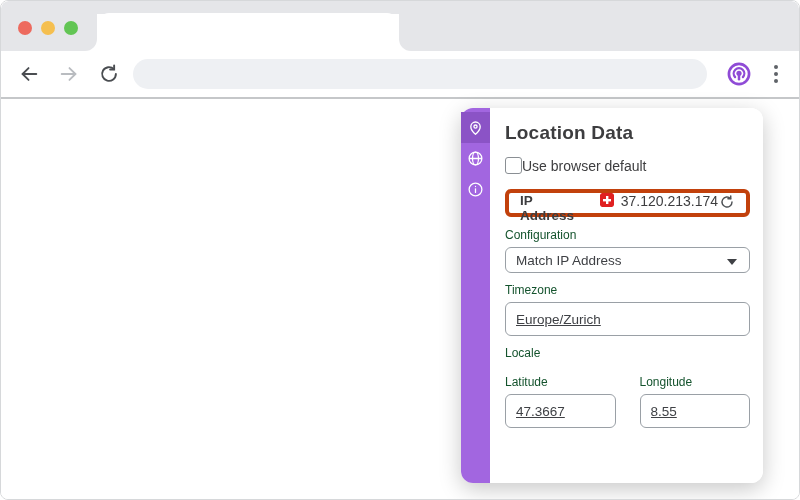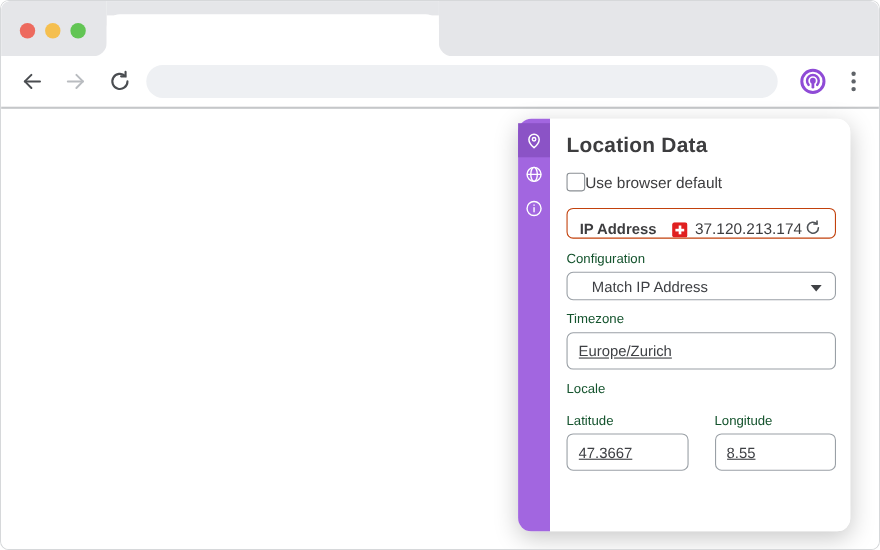--- a/index.html
+++ b/index.html
@@ -23,41 +23,41 @@
   .nav-btn { width:24px; height:24px; display:flex; align-items:center; justify-content:center; margin-right:16px; cursor:pointer; }
   .addressbar { flex:1; height:30px; background:#eef0f3; border:none; outline:none; border-radius:15px; margin:0 18px 0 12px; padding:0 14px; font-size:13px; color:#3c4043; }
   .ext-btn { width:28px; height:28px; display:flex; align-items:center; justify-content:center; margin-right:14px; cursor:pointer; }
   .kebab { width:18px; height:26px; display:flex; flex-direction:column; align-items:center; justify-content:center; gap:3px; cursor:pointer; }
   .kebab i { width:4px; height:4px; border-radius:50%; background:#5f6368; }
 
   
   .content { position:relative; height:400px; background:#fff; }
 
   
-  .popup { position:absolute; left:470px; top:9px; width:302px; height:375px; display:flex; border-radius:12px; box-shadow:0 6px 22px rgba(0,0,0,0.22); background:#fff; }
+  .popup { position:absolute; left:460px; top:9px; width:302px; height:375px; display:flex; border-radius:12px; box-shadow:0 6px 22px rgba(0,0,0,0.22); background:#fff; }
   .popup-side { width:29px; background:#a266e0; border-radius:12px 0 0 12px; display:flex; flex-direction:column; align-items:center; padding-top:4px; flex-shrink:0; }
   .side-item { width:29px; height:31px; display:flex; align-items:center; justify-content:center; cursor:pointer; }
   .side-item.active { background:#8b53c6; }
   .popup-main { flex:1; background:#fff; border-radius:0 12px 12px 0; padding:14px 13px 0 15px; }
 
   .popup-title { font-size:19px; font-weight:700; color:#3d3d3f; letter-spacing:0.2px; margin-bottom:13px; }
 
   .chk-row { display:flex; align-items:center; margin-bottom:15px; cursor:pointer; }
   .chk-box { width:17px; height:17px; border:1.6px solid #8a8f94; border-radius:3px; background:#fff; flex-shrink:0; }
   .chk-label { font-size:14px; color:#3d3d3f; }
 
-  .ip-row { display:flex; align-items:flex-end; height:28px; border:1px solid #c2410c; border-radius:6px; padding:0 11px; margin-bottom:11px; cursor:pointer; }
+  .ip-row { display:flex; align-items:flex-start; height:28px; border:4px solid #c2410c; border-radius:6px; padding:0 11px; margin-bottom:11px; cursor:pointer; }
   .ip-label { font-size:13.5px; font-weight:700; color:#3d3d3f; margin-right:14px; }
   .flag { width:14px; height:14px; border-radius:2px; margin-right:7px; flex-shrink:0; }
   .ip-value { font-size:14px; color:#3d3d3f; }
   .ip-refresh { margin-left:auto; width:18px; height:18px; display:flex; align-items:center; justify-content:center; cursor:pointer; }
 
   .fld-label { font-size:12px; color:#14532d; margin:10px 0 5px; }
   .fld-input { display:block; width:100%; height:26px; border:1px solid #9aa0a6; border-radius:6px; padding:16px 10px; font-size:13.5px; color:#3f4145; background:#fff; outline:none; font-family:"Liberation Sans", sans-serif;text-decoration:underline; }
-  .dropdown { position:relative; display:flex; align-items:center; width:100%; height:26px; border:1px solid #9aa0a6; border-radius:6px; padding:0 22px; font-size:13.5px; color:#3f4145; cursor:pointer; }
+  .dropdown { position:relative; display:flex; align-items:center; width:100%; height:26px; border:1px solid #9aa0a6; border-radius:6px; padding:0 10px; font-size:13.5px; color:#3f4145; cursor:pointer; }
   .caret { position:absolute; right:12px; top:11px; width:0; height:0; border-left:5px solid transparent; border-right:5px solid transparent; border-top:6px solid #3f4145; }
   .latlng-row { display:flex; gap:24px; }
   .latlng-col { flex:1; }
 </style>
 </head>
 <body>
 
 <div class="window">
 
   <div class="titlebar">

